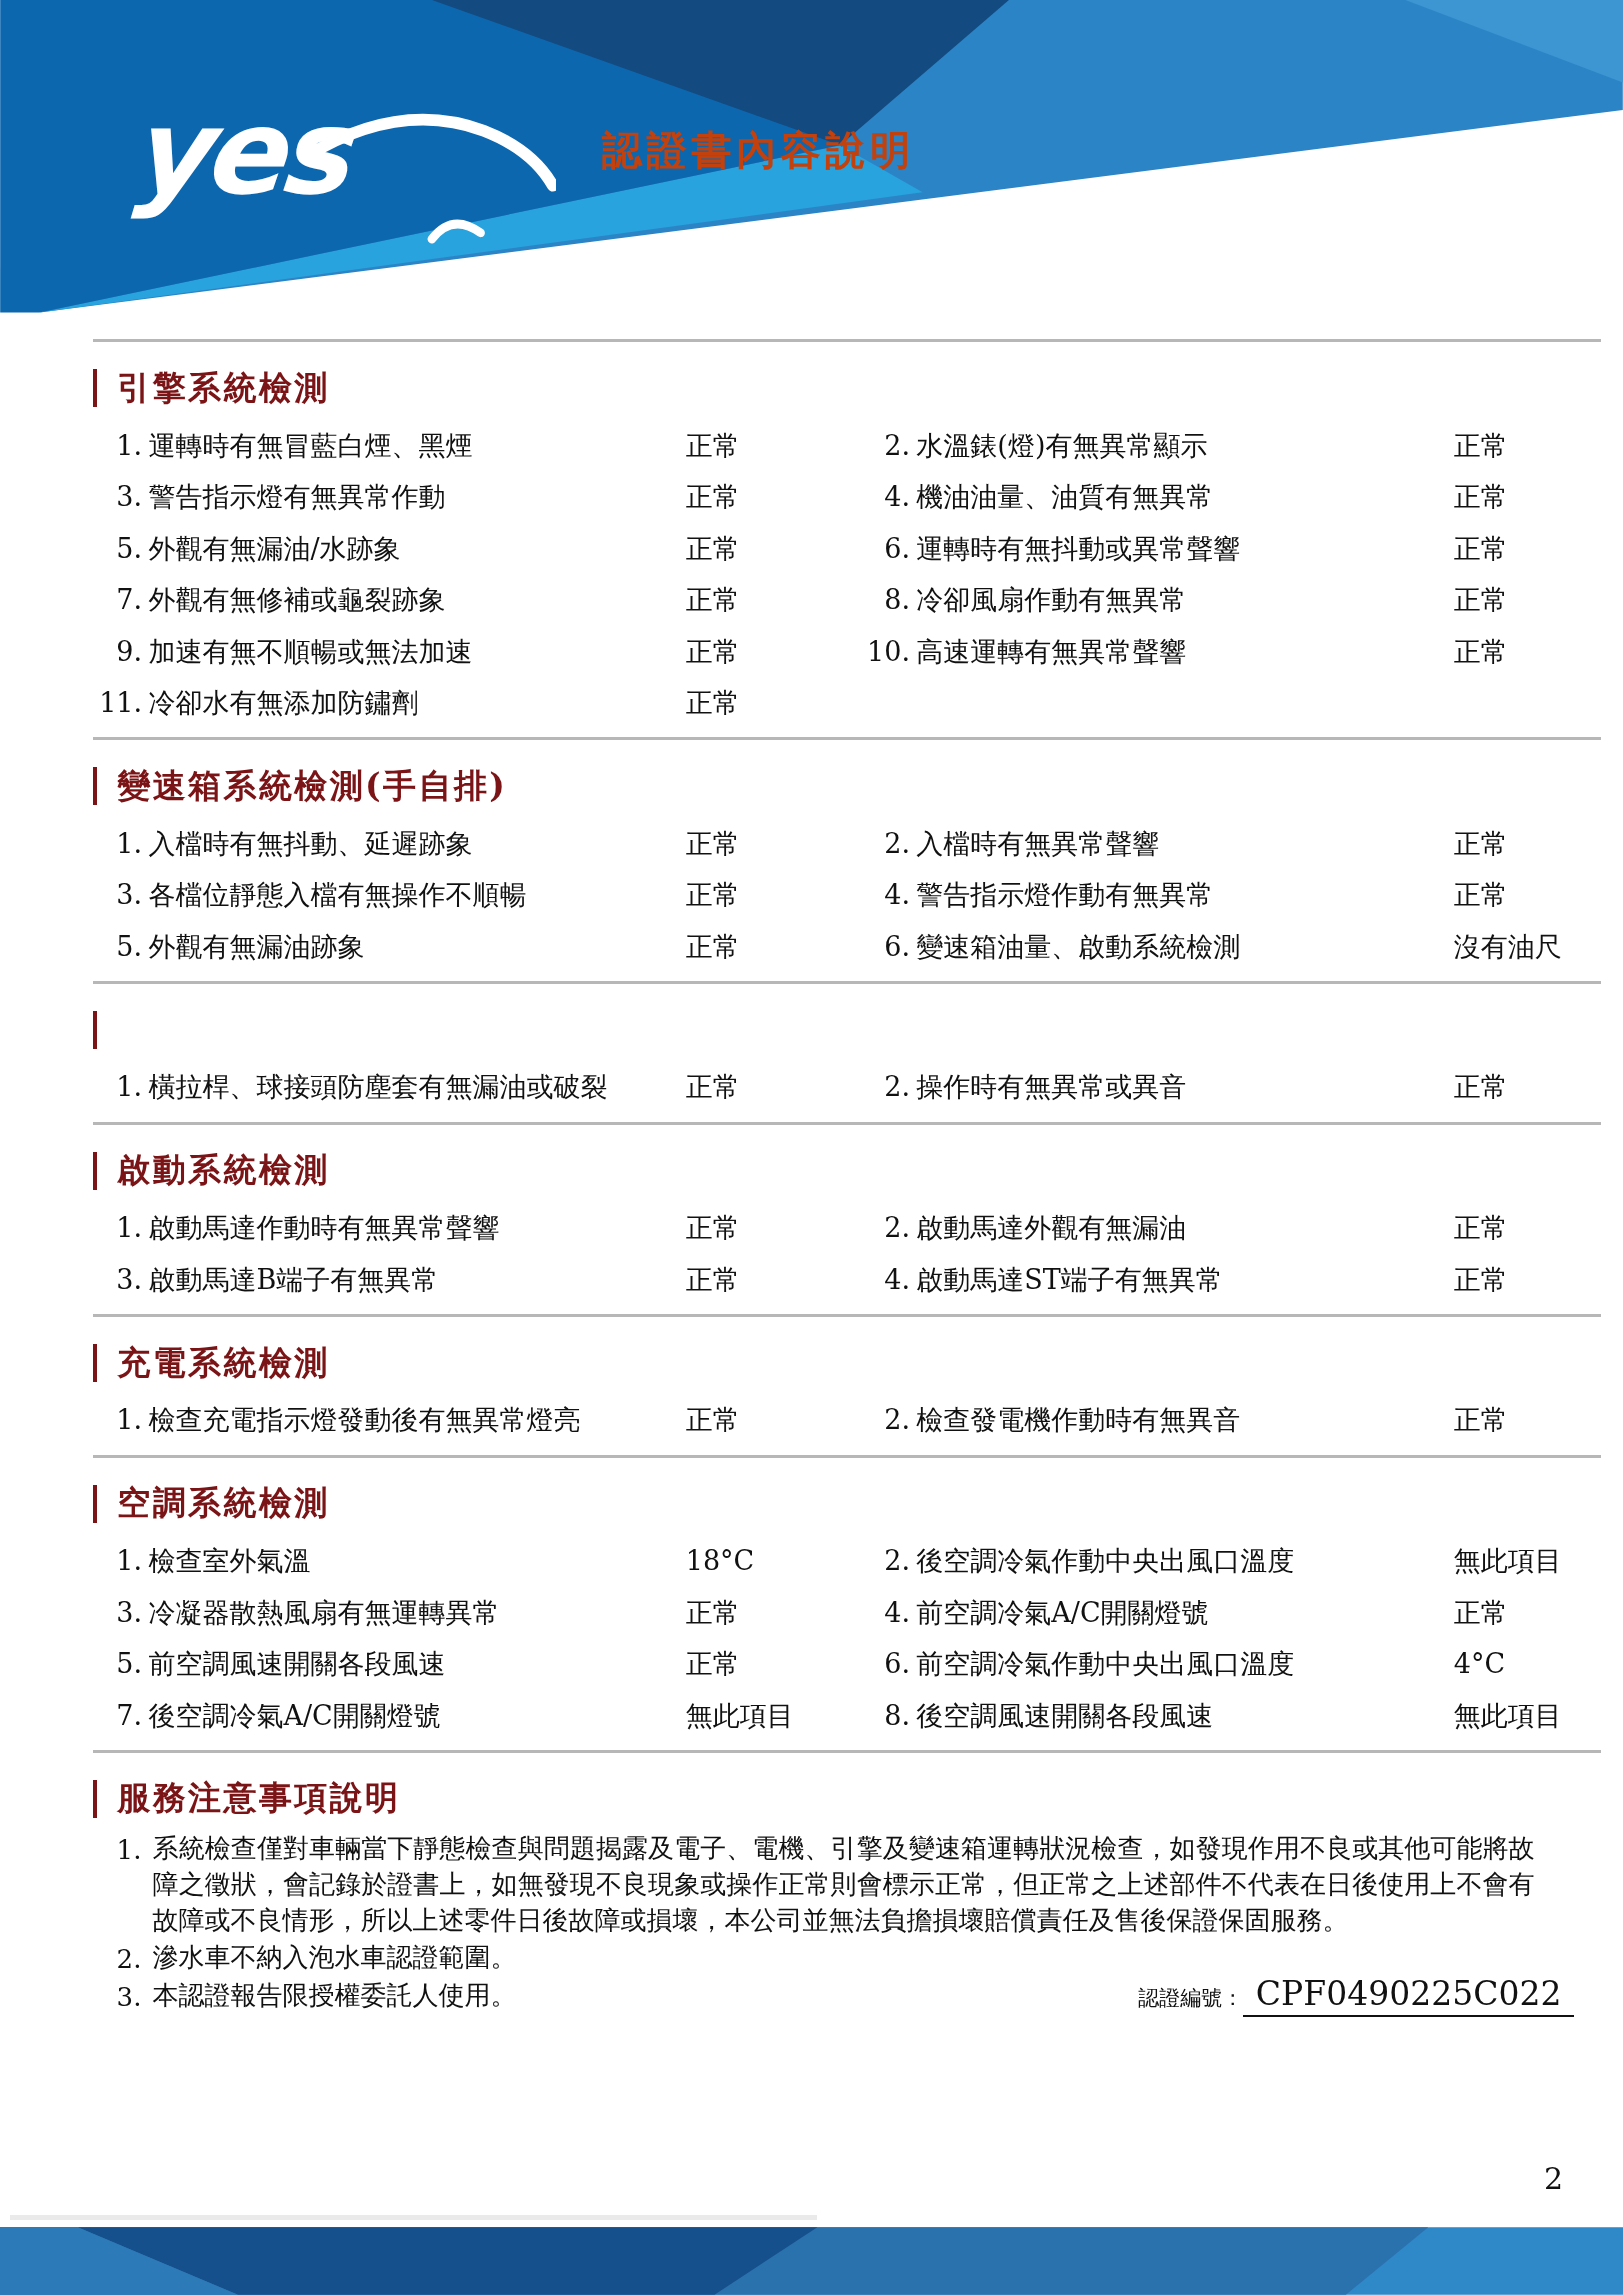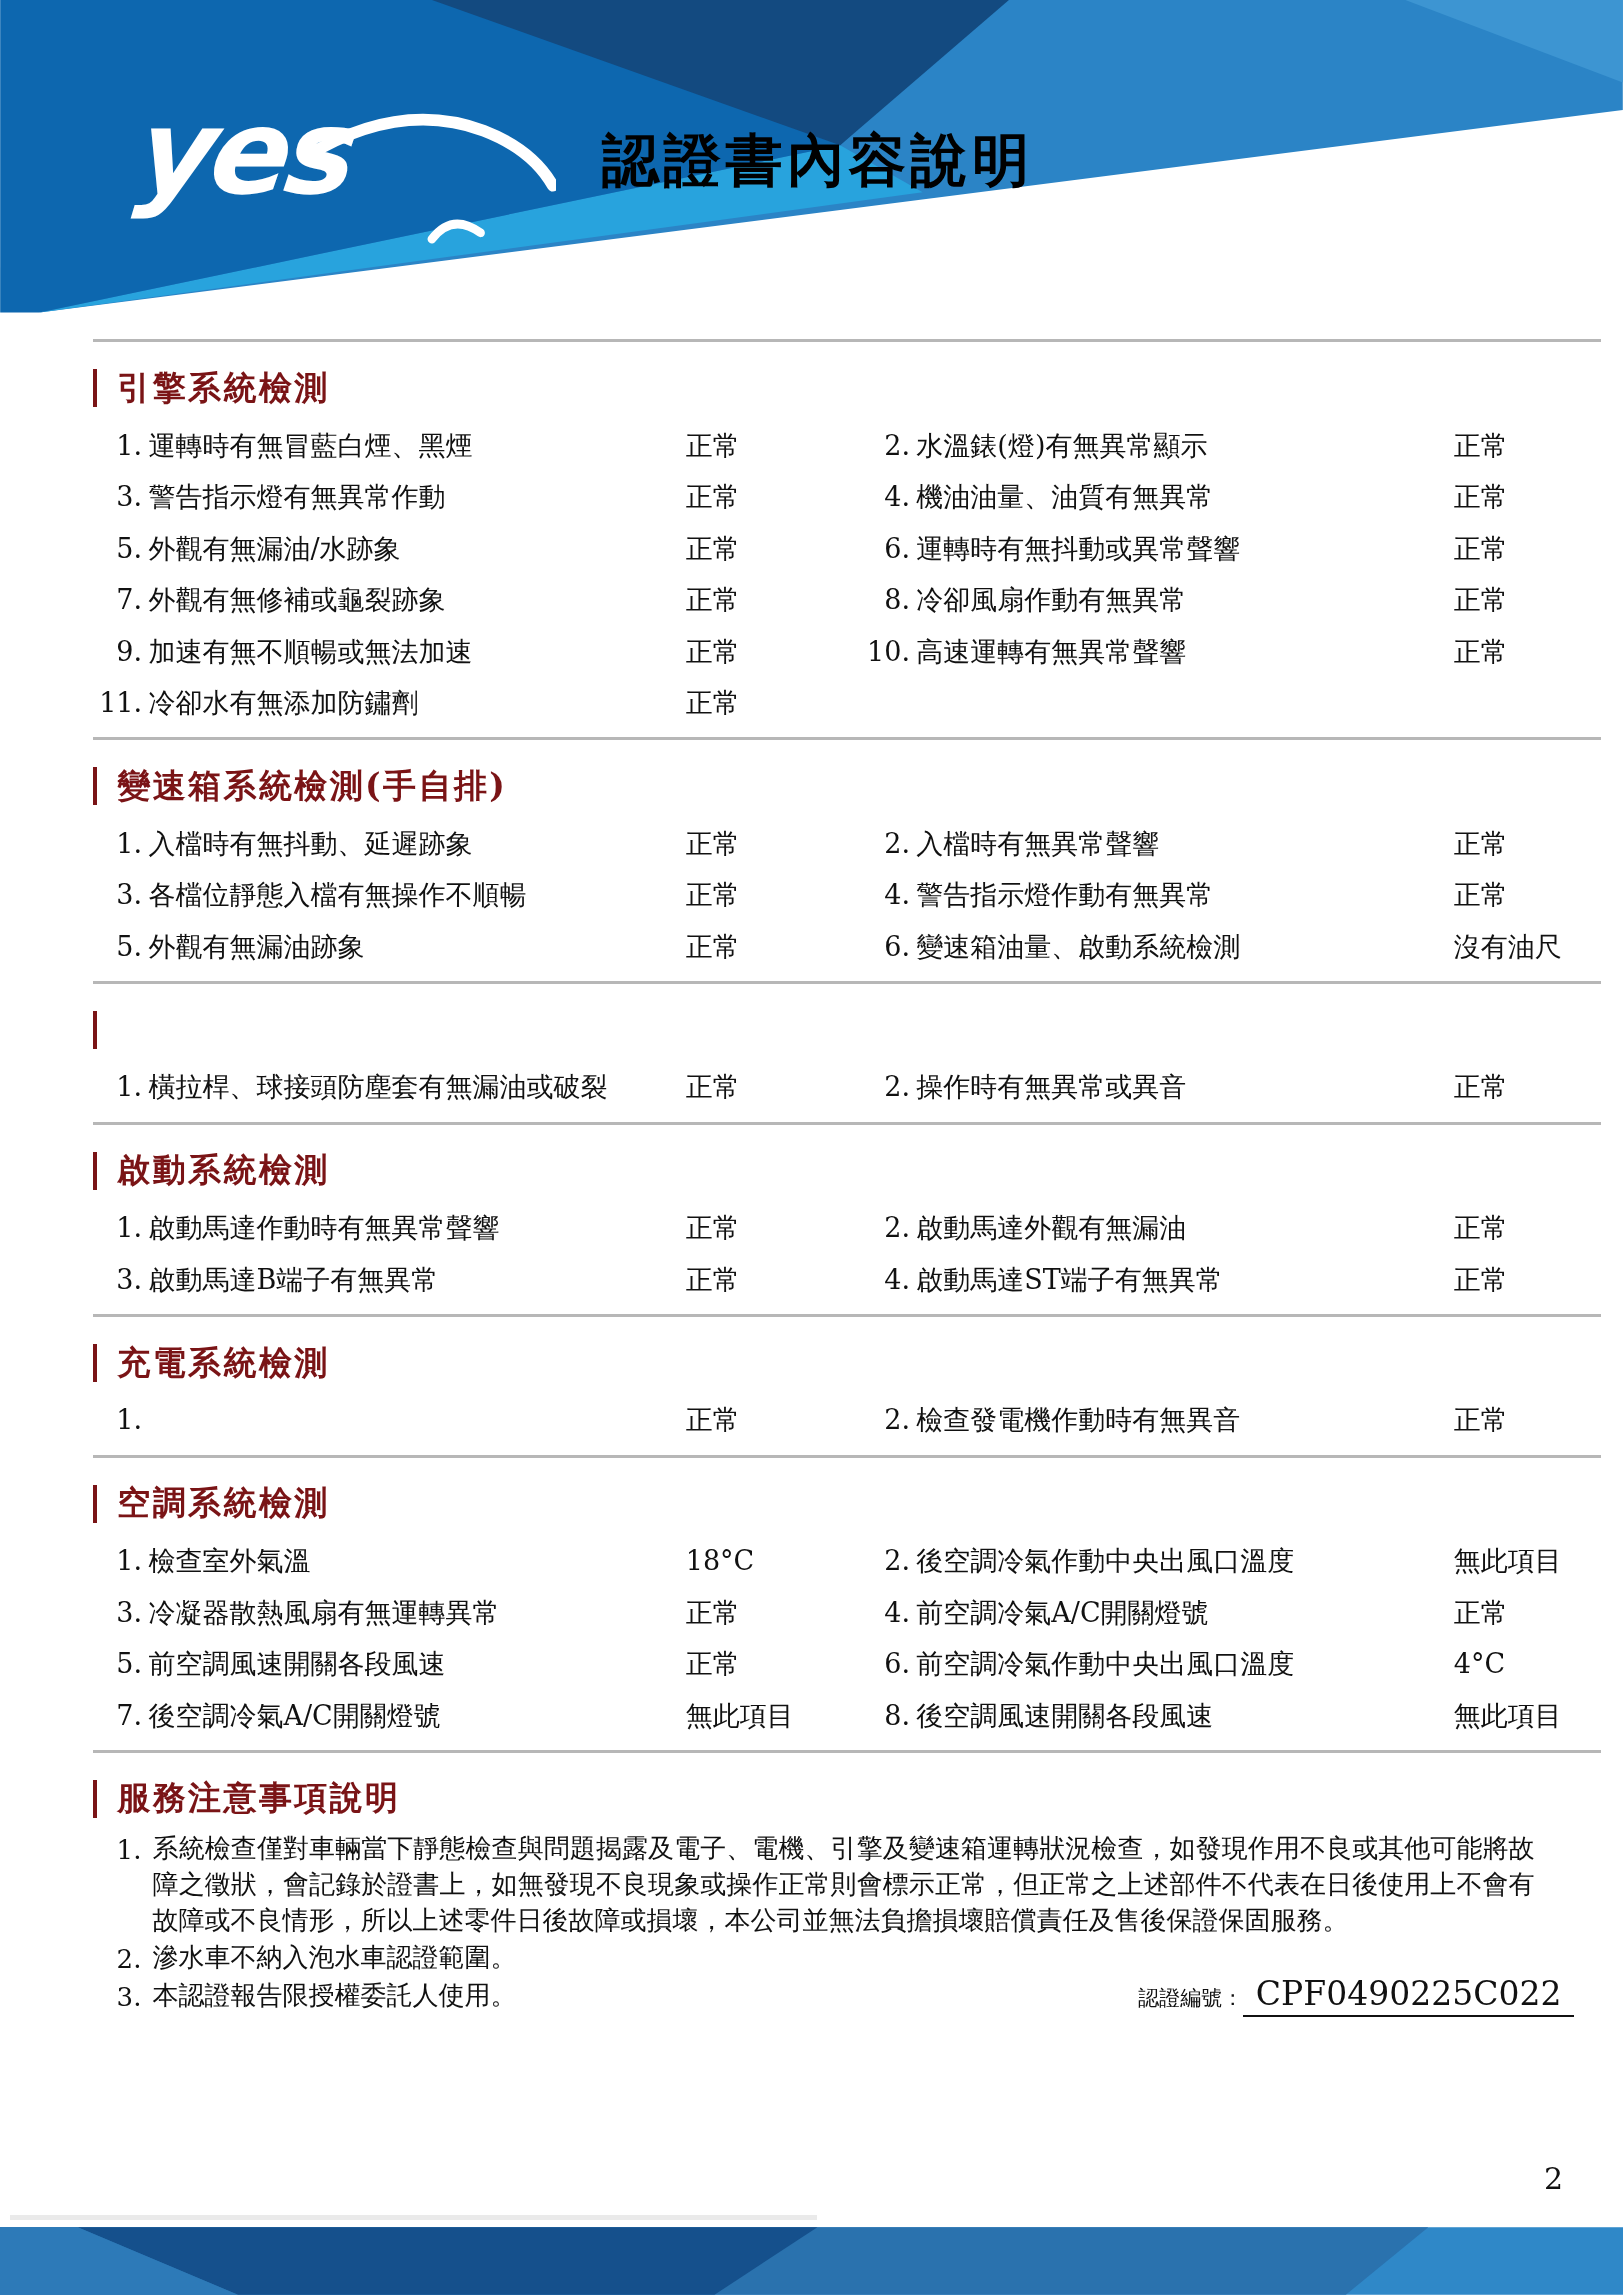--- a/index.html
+++ b/index.html
@@ -7,21 +7,21 @@
         font-family:"DejaVu Serif","Liberation Serif",serif;color:#111;}
   
   .header{position:absolute;top:0;left:0;width:1623px;height:314px;}
   .header svg{position:absolute;top:0;left:0;}
   .brand{position:absolute;top:85px;left:116px;display:flex;align-items:flex-start;}
   .logo-wrap{position:relative;width:440px;height:165px;}
   .logo-text{position:absolute;left:23.6px;top:7.9px;font-family:"DejaVu Sans","Liberation Sans",sans-serif;
              font-weight:bold;font-style:italic;font-size:118px;line-height:118px;color:#fff;
              letter-spacing:-4.7px;transform:skewX(-8deg);}
   .swoosh{position:absolute;left:0;top:0;}
-  .page-title{margin:38px 0 0 46px;font-size:57px;font-weight:bold;color:#000000;letter-spacing:4.7px;white-space:nowrap;}
+  .page-title{margin:38px 0 0 46px;font-size:40px;font-weight:bold;color:#c2410c;letter-spacing:4.7px;white-space:nowrap;}
   
   .content{position:absolute;top:314px;left:0;width:1623px;padding:12.6px 22px 0 93px;box-sizing:border-box;}
   .sep{height:3.1px;background:#b7b7b7;margin-top:17.3px;}
   .vehicle{display:grid;grid-template-columns:479px 613px 1fr;padding-left:37px;margin-top:4.7px;}
   .sec-head{display:flex;align-items:center;margin-top:24px;height:44px;}
   .redbar{width:3.9px;height:38px;background:#7a1416;margin-right:20.4px;}
   .sec-title{margin:0;font-size:33px;font-weight:bold;color:#7a1416;letter-spacing:2.4px;white-space:nowrap;}
   .items{display:grid;grid-template-columns:1fr 1fr;column-gap:31px;row-gap:16.5px;margin-top:17.3px;padding-left:3.1px;}
   .item{display:flex;align-items:baseline;font-size:27px;line-height:35px;padding-right:6.3px;}
   .ino{width:46px;text-align:right;margin-right:6.3px;flex:none;}
@@ -240,20 +240,21 @@
         </section>
         <section class="insp">
           <div class="sec-head">
             <span class="redbar"></span>
             <h2 class="sec-title">充電系統檢測</h2>
           </div>
           <div class="items">
 
           <div class="item">
                 <span class="ino">1.</span>
+                <span class="ilabel">檢查充電指示燈發動後有無異常燈亮</span>
                 <span class="ires">正常</span>
               </div>
             <div class="item">
                 <span class="ino">2.</span>
                 <span class="ilabel">檢查發電機作動時有無異音</span>
                 <span class="ires">正常</span>
               </div>
           </div>
           <div class="sep"></div>
         </section>

